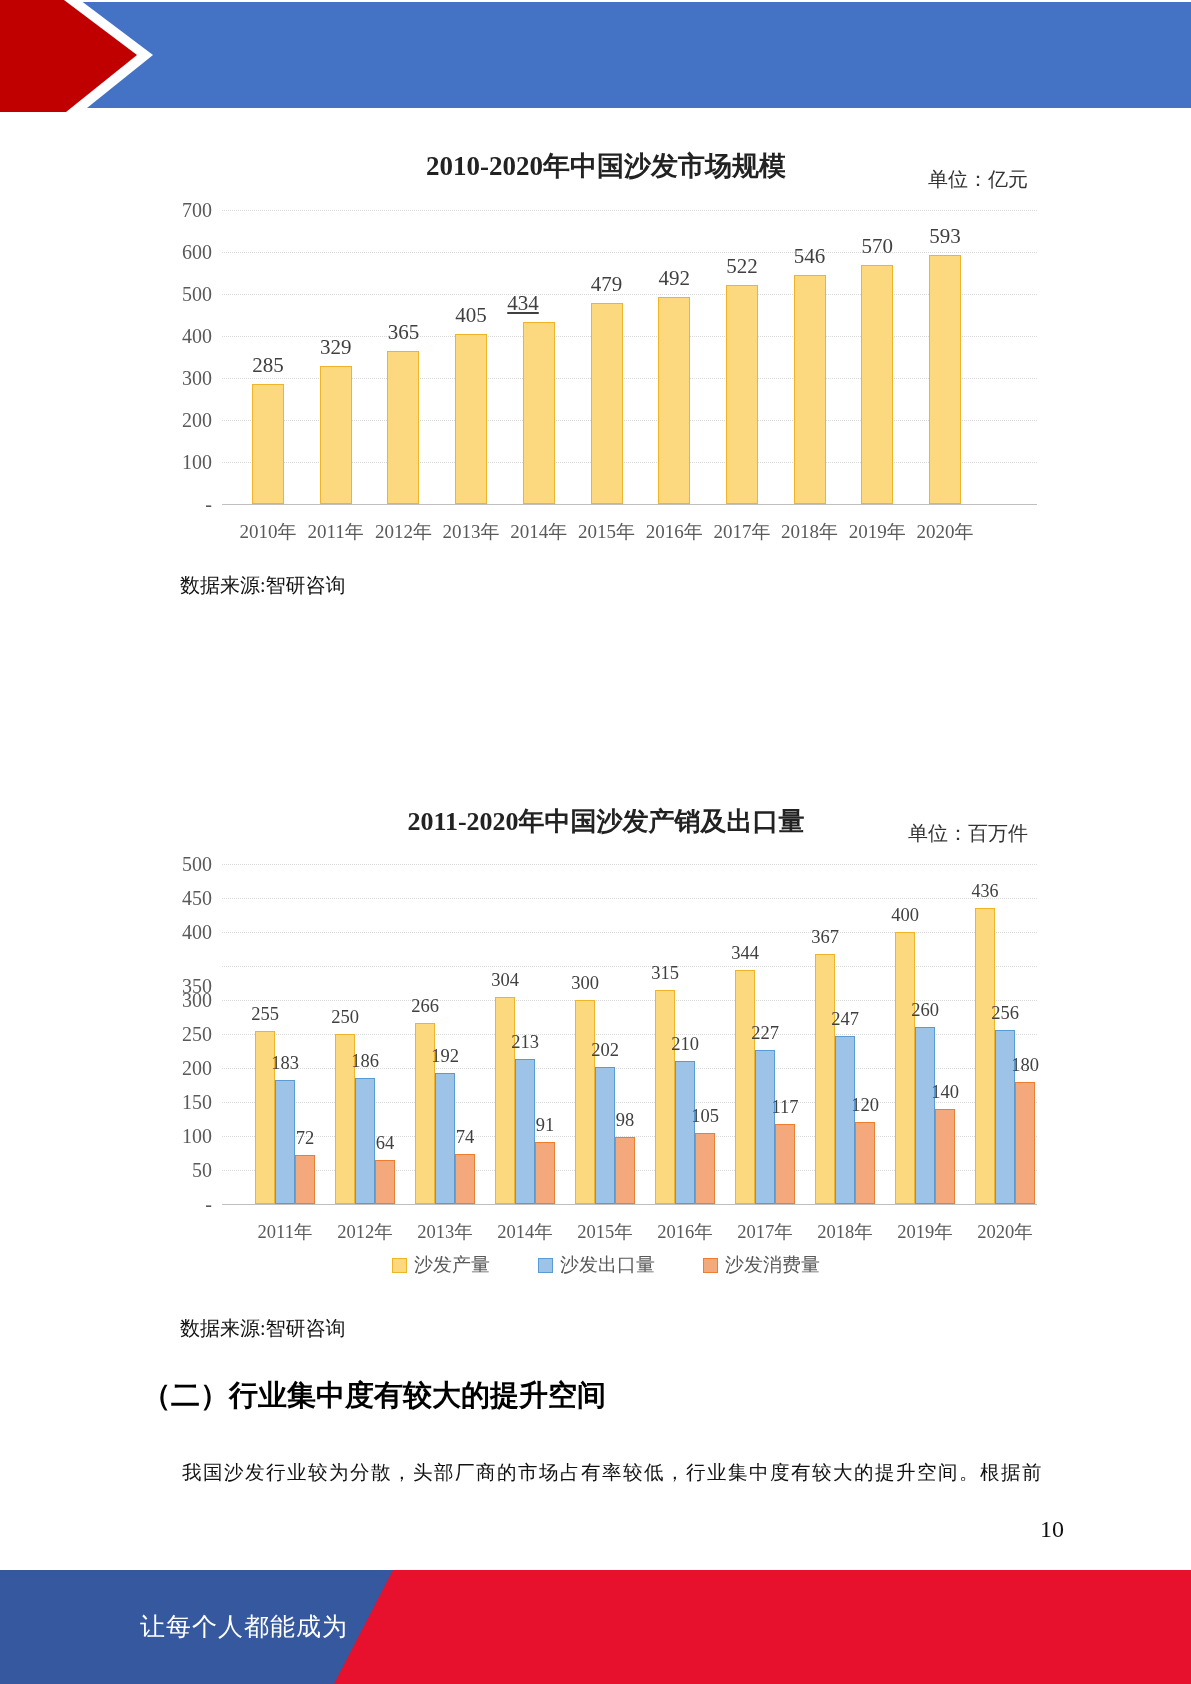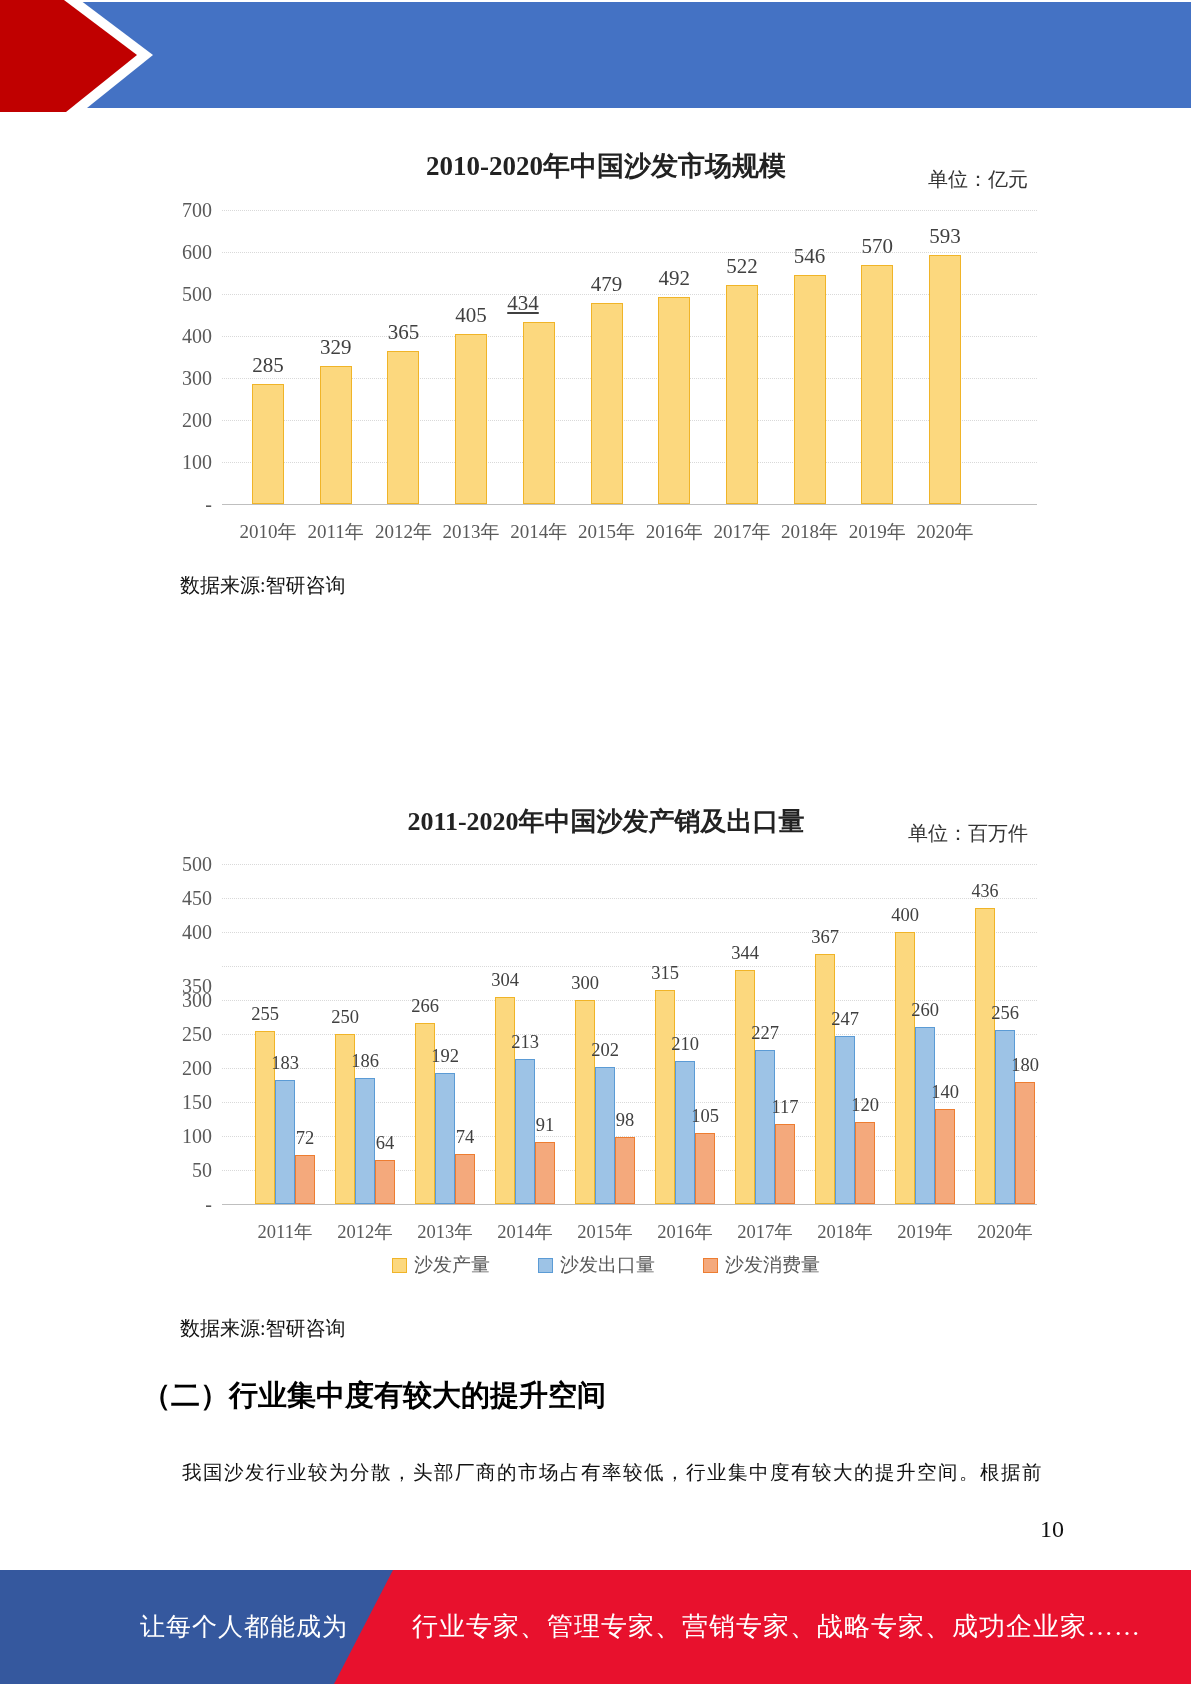--- a/index.html
+++ b/index.html
@@ -240,16 +240,15 @@
 
   <div class="section-heading" style="top:1376px;">（二）行业集中度有较大的提升空间</div>
 
   <div class="para indent" id="para2" style="top:1452px;">我国沙发行业较为分散，头部厂商的市场占有率较低，行业集中度有较大的提升空间。根据前</div>
 
   <div class="page-number">10</div>
 
   <div class="footer">
     <div class="footer-blue"></div>
     <div class="footer-left-text">让每个人都能成为</div>
-    <div class="footer-right-text">行业专家、管理专家、营销专家、战略专家、成功企业家……</div>
   </div>
 
 </div>
 
 </body></html>

